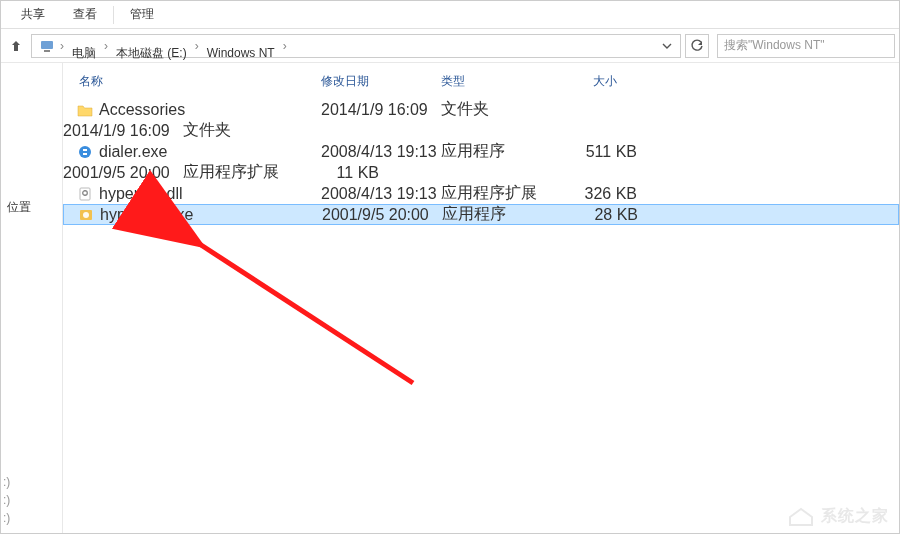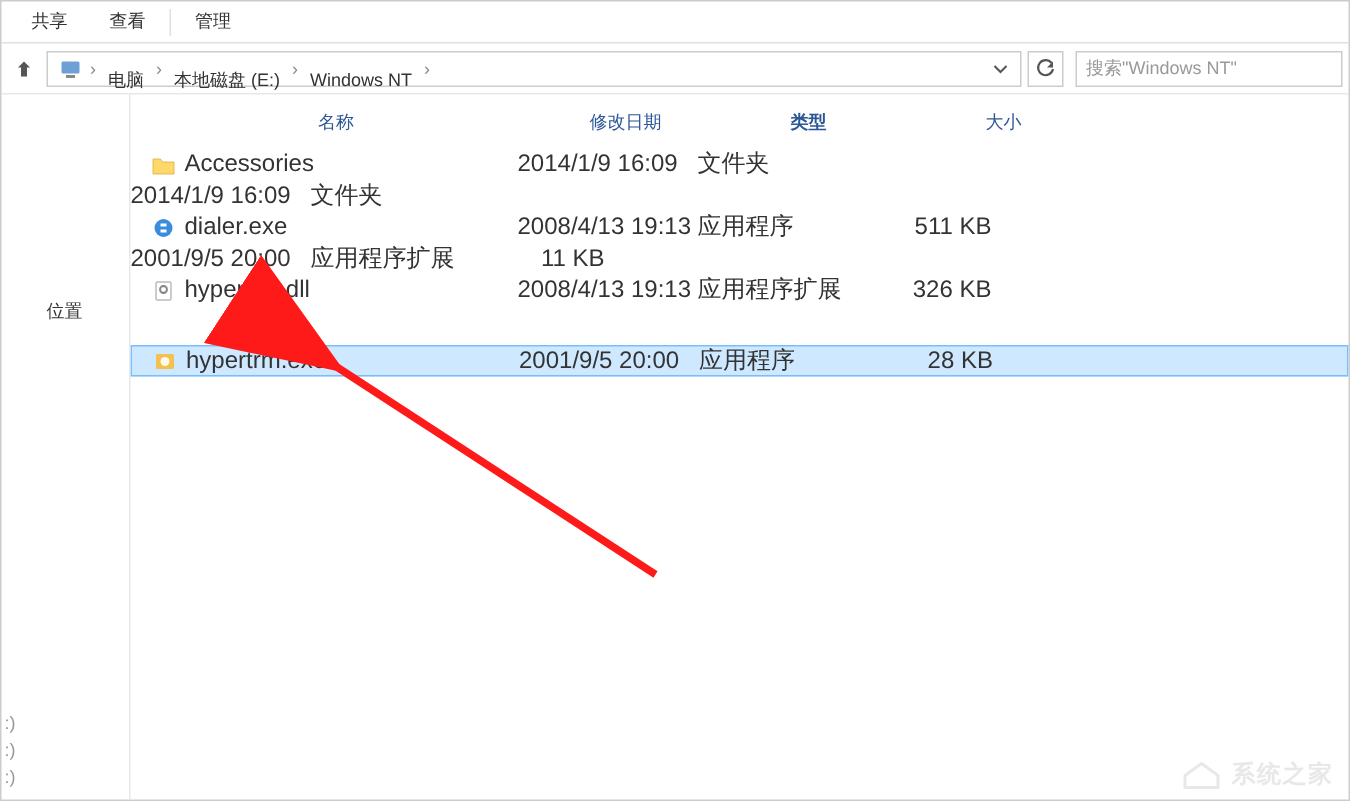--- a/index.html
+++ b/index.html
@@ -10,32 +10,32 @@
   .menu-sep { width: 1px; height: 18px; background: #e0e0e0; margin: 0 2px; }
   .addrbar { display: flex; align-items: center; height: 34px; border-bottom: 1px solid #e8e8e8; padding: 0 4px; gap: 4px; }
   .nav-icon { width: 22px; height: 22px; display: flex; align-items: center; justify-content: center; }
   .breadcrumb { flex: 1; display: flex; align-items: center; height: 24px; border: 1px solid #ccc; background: #fff; padding: 0 4px; font-size: 12px; }
   .crumb { padding: 0 6px; color: #333; cursor: default; margin-top: 15px; }
   .chev { color: #888; padding: 0 2px; }
   .addr-dd { width: 18px; height: 22px; display: flex; align-items: center; justify-content: center; color: #555; }
   .refresh-btn { width: 24px; height: 24px; display: flex; align-items: center; justify-content: center; border: 1px solid #ccc; }
   .searchbox { width: 178px; height: 24px; border: 1px solid #ccc; margin-left: 4px; padding: 0 6px; display: flex; align-items: center; color: #999; }
   .body { flex: 1; display: flex; min-height: 0; position: relative; }
-  .sidebar { width: 62px; border-right: 1px solid #e8e8e8; padding-top: 130px; margin-left: 24px; }
+  .sidebar { width: 62px; border-right: 1px solid #e8e8e8; padding-top: 130px; }
   .side-item { padding: 6px 4px 6px 6px; color: #333; }
   .main { flex: 1; position: relative; overflow: hidden; }
   .colheaders { position: absolute; left: 0; right: 0; top: 0; height: 30px; display: flex; align-items: center; color: #2b5797; font-size: 12px; padding-top: 6px; }
-  .colheaders div { padding-left: 0; text-align: center; }
+  .colheaders div { padding-left: 0; }
   .colheaders .c-name { width: 258px; padding-left: 16px; }
-  .colheaders .c-mod  { width: 120px; margin-left: 12px; }
-  .colheaders .c-type { width: 124px; font-weight: bold; }
-  .colheaders .c-size { width: 80px; text-align: right; font-family: Liberation Mono, monospace; }
+  .colheaders .c-mod  { width: 120px; }
+  .colheaders .c-type { width: 124px; }
+  .colheaders .c-size { width: 80px; text-align: center; font-family: Liberation Mono, monospace; }
   .filelist { position: absolute; left: 0; right: 0; top: 36px; }
   .row { height: 21px; display: flex; align-items: center; font-size: 16px; color: #333; }
-  .row.selected { background: #cde8ff; border: 1px solid #7abdff; height: 21px; margin-top: 26px; }
+  .row.selected { background: #cde8ff; border: 1px solid #7abdff; height: 21px; }
   .cell-name { width: 258px; display: flex; align-items: center; padding-left: 14px; gap: 6px; }
   .cell-mod  { width: 120px; }
   .cell-type { width: 124px; }
   .cell-size { width: 80px; text-align: right; padding-right: 8px; }
   .ficon { width: 16px; height: 16px; display: inline-flex; align-items: center; justify-content: center; }
   .arrow-annot { position: absolute; pointer-events: none; }
   .watermark { position: absolute; right: 10px; bottom: 6px; color: #e6e6e6; font-size: 16px; font-weight: bold; letter-spacing: 1px; display:flex; align-items:center; gap:6px; opacity:.9;}
   .leftbrackets { position:absolute; left:2px; bottom:6px; color:#999; font-size:12px; line-height:18px;}
 </style>
 </head>

